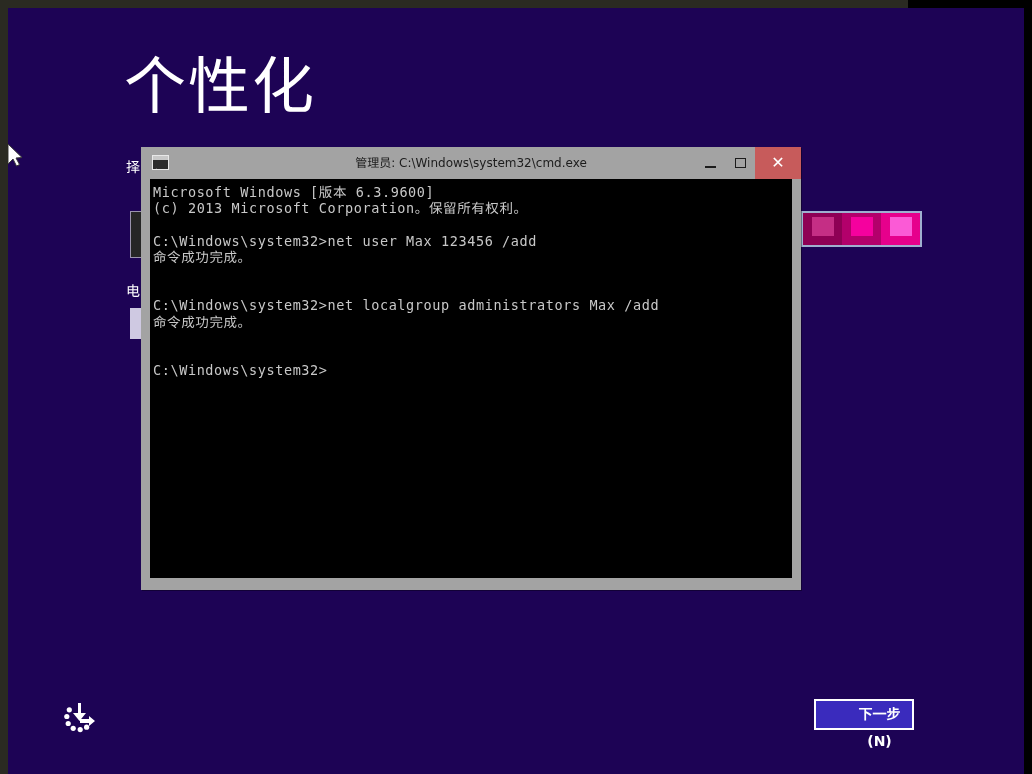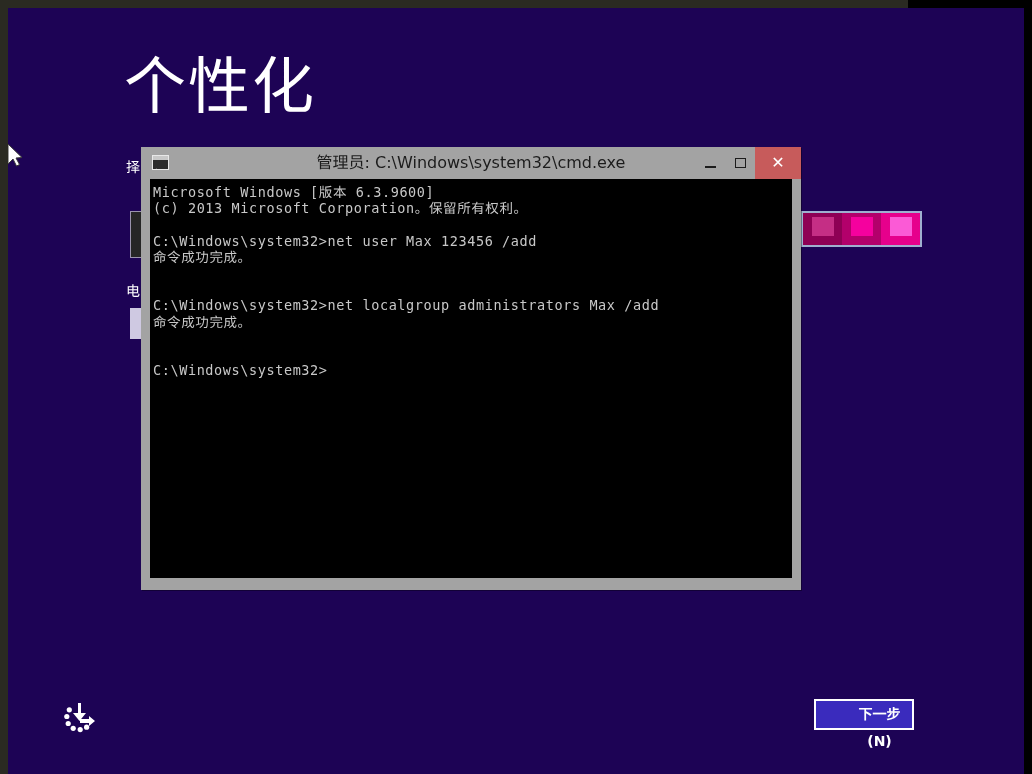--- a/index.html
+++ b/index.html
@@ -188,21 +188,21 @@
   }
   #cmd-title-text {
     position: absolute;
     left: 0;
     right: 0;
     top: 0;
     height: 32px;
     line-height: 32px;
     text-align: center;
     color: #1c1c1c;
-    font-size: 16px;
+    font-size: 12px;
     font-family: "DejaVu Sans", "Liberation Sans", sans-serif;
     white-space: nowrap;
   }
   #cmd-window-controls {
     position: absolute;
     right: 0;
     top: 0;
     display: flex;
     height: 32px;
   }

